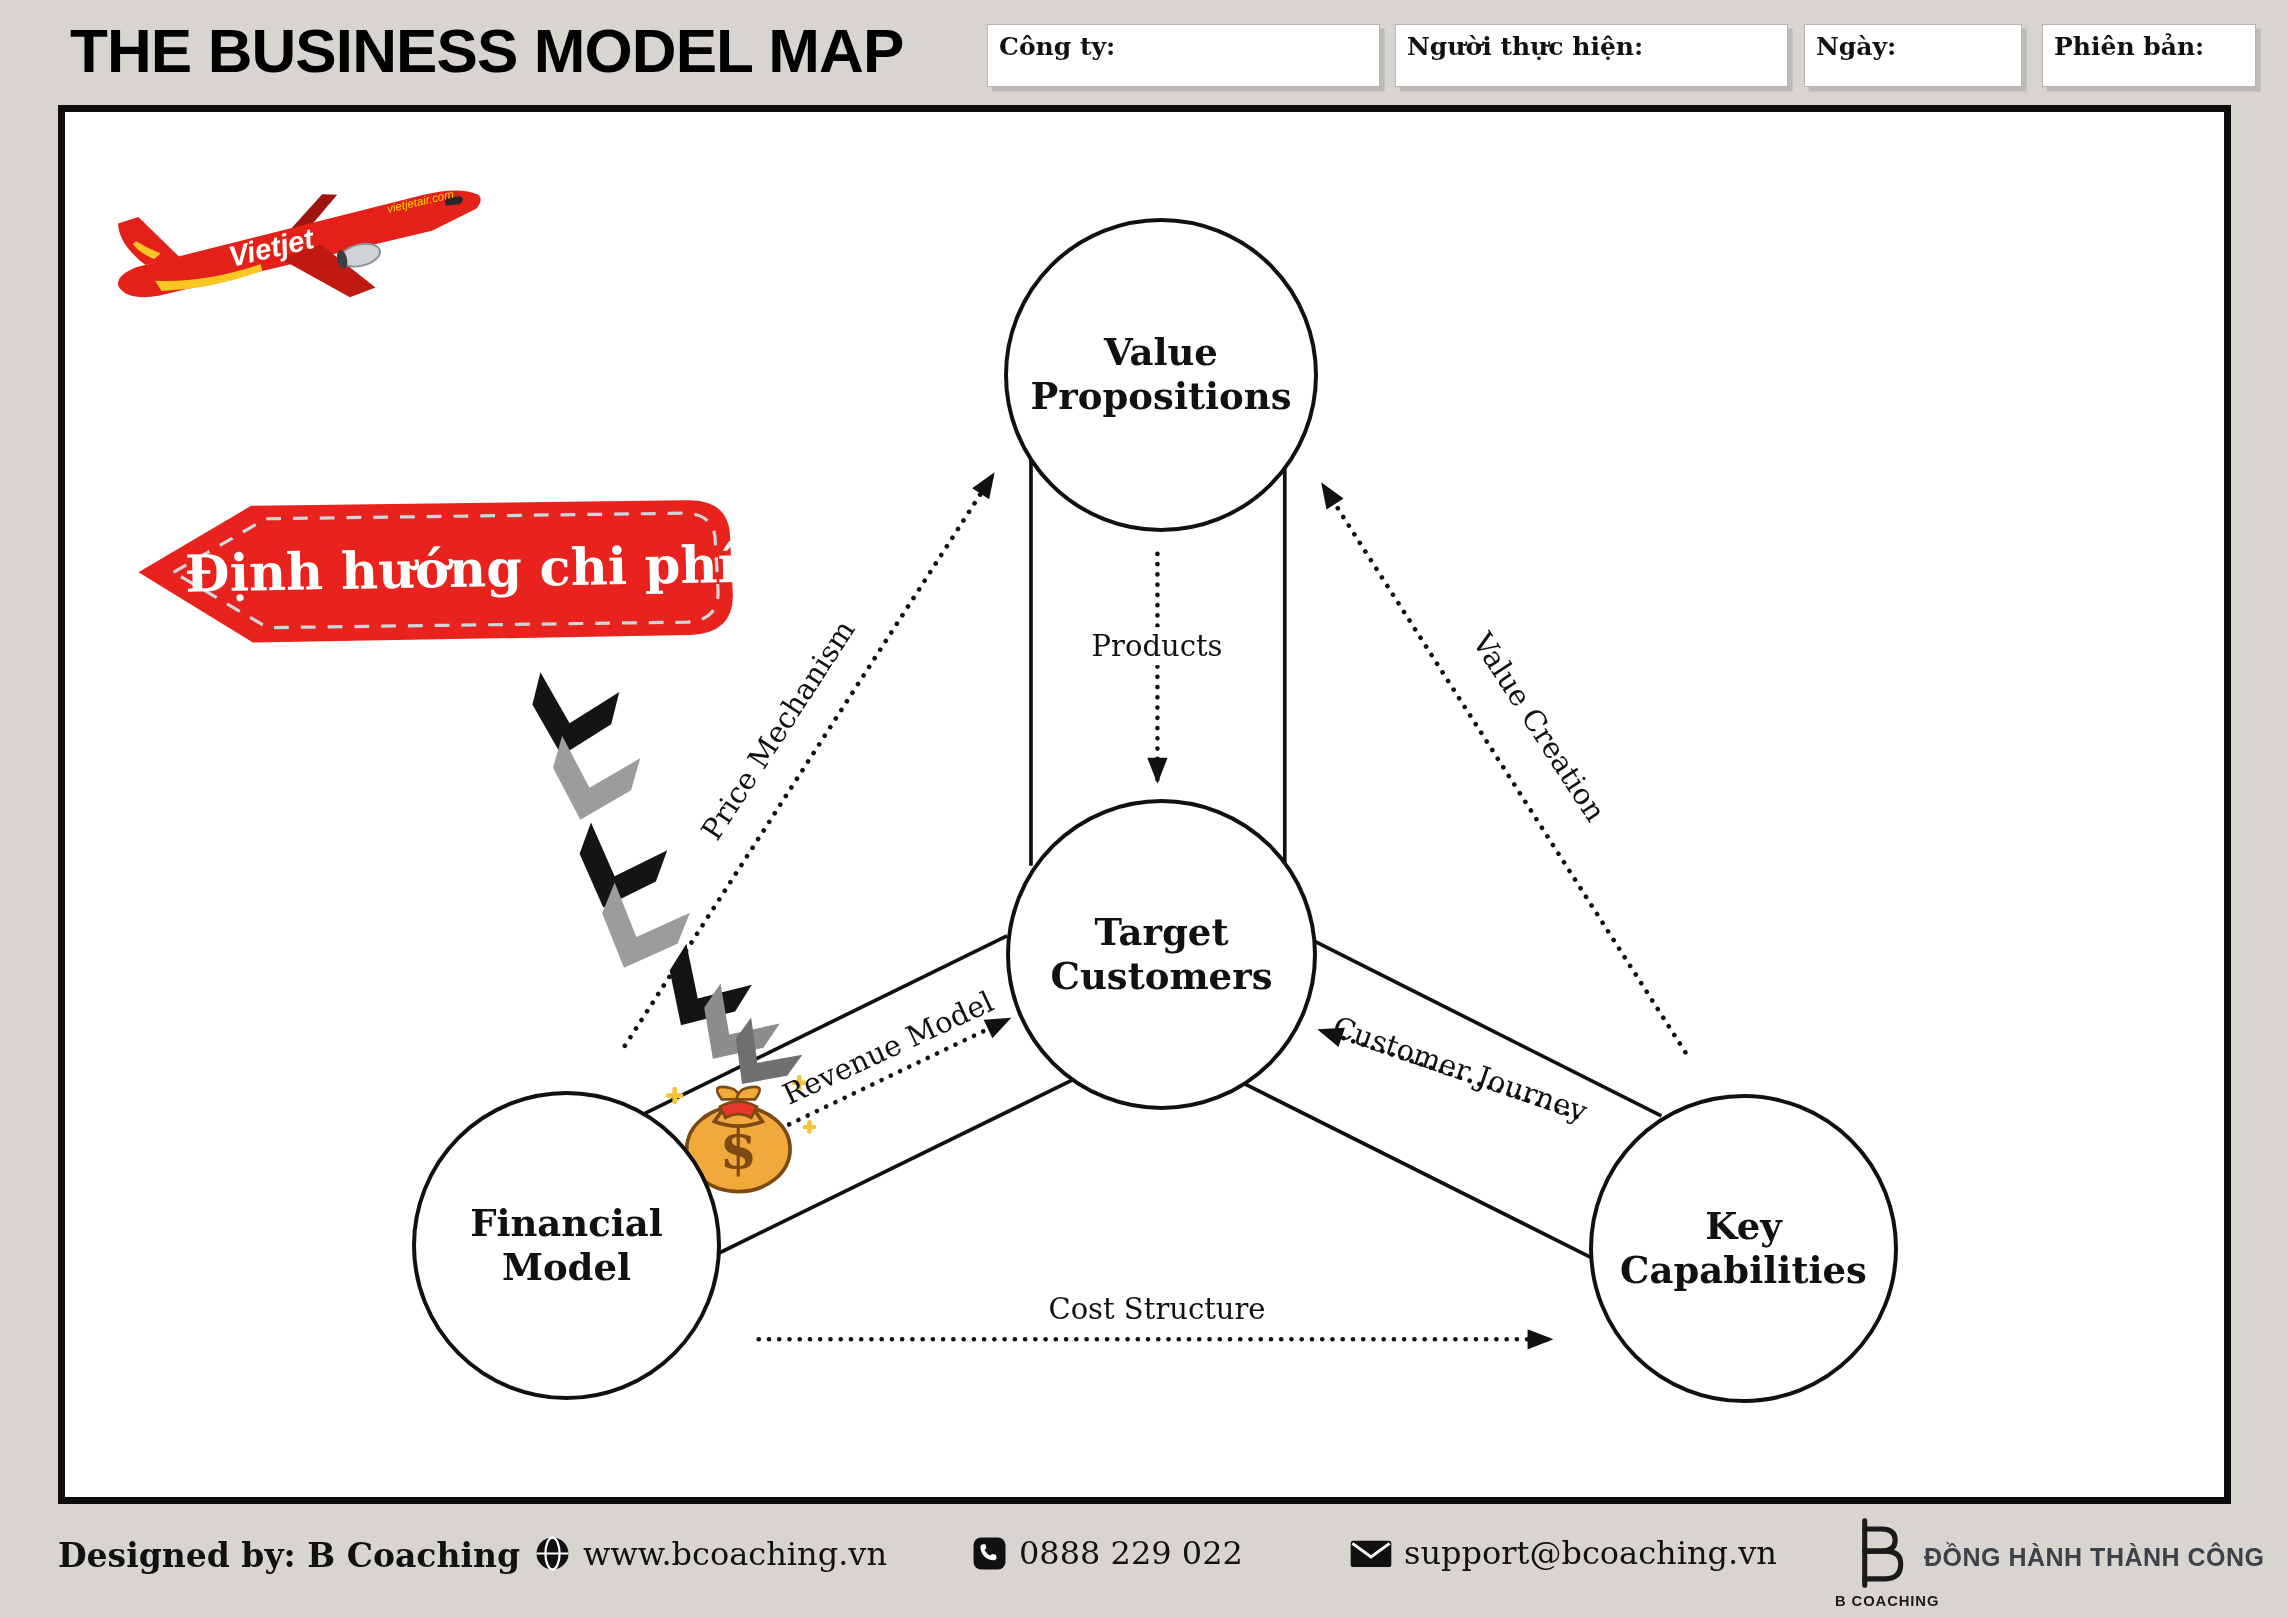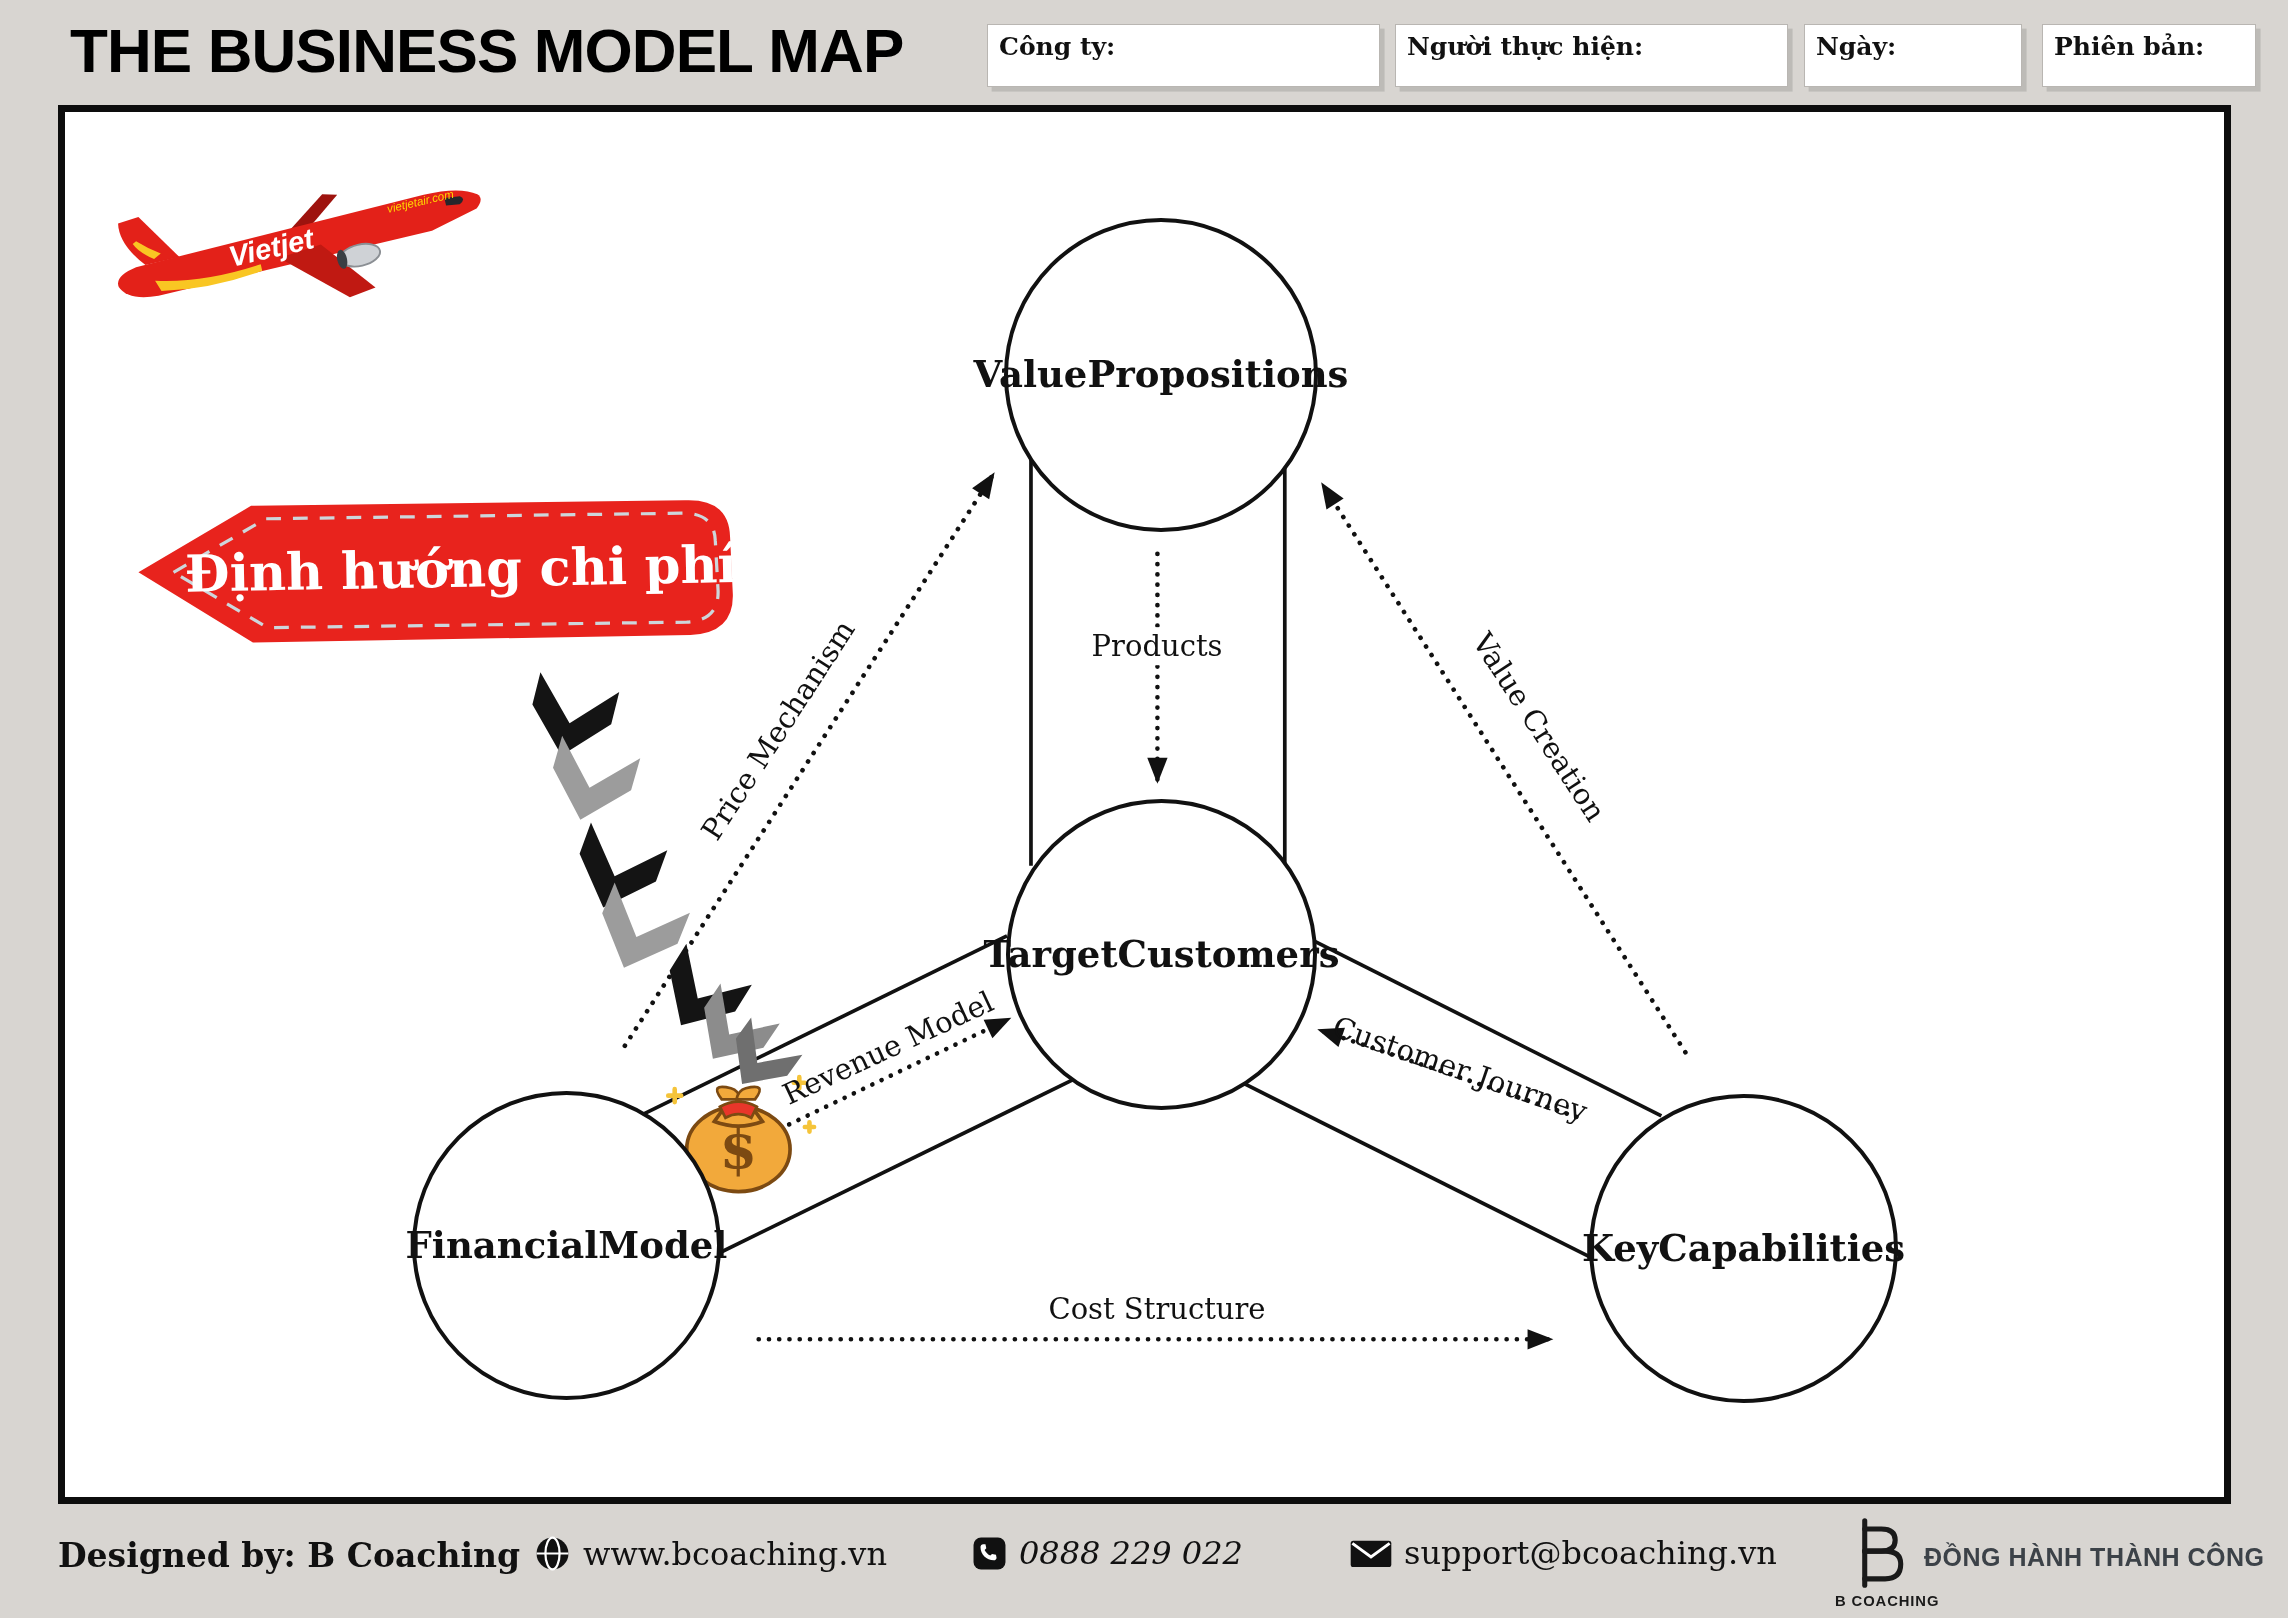--- a/index.html
+++ b/index.html
@@ -14,38 +14,38 @@
   .hf1{left:987px;width:391px;}
   .hf2{left:1395px;width:391px;}
   .hf3{left:1804px;width:216px;}
   .hf4{left:2042px;width:188px;padding-left:24px;}
   
   .canvas{position:absolute;left:58px;top:105px;width:2173px;height:1399px;background:#fff;
           border:7.4px solid #0d0d0d;box-sizing:border-box;}
   .overlay{position:absolute;left:0;top:0;width:2289px;height:1619px;pointer-events:none;}
   
   .circle{position:absolute;border:4.6px solid #111;border-radius:50%;background:#fff;
-          display:flex;flex-direction:row;align-items:center;justify-content:center;
+          display:flex;flex-direction:column;align-items:center;justify-content:center;
           font-weight:bold;font-size:37px;line-height:1.18;text-align:center;z-index:5;}
   .c-vp{left:1004px;top:218px;width:306px;height:306px;}
   .c-tc{left:1006px;top:799px;width:303px;height:303px;}
   .c-fm{left:412px;top:1091px;width:301px;height:301px;}
   .c-kc{left:1589px;top:1094px;width:301px;height:301px;}
   
   .el{position:absolute;font-size:29px;white-space:nowrap;z-index:6;
       transform:translate(-50%,-50%) rotate(var(--r,0deg));}
   .el.bg{background:#fff;padding:1.8px 9.2px;}
   
   .callout-text{position:absolute;left:185px;top:539px;width:531px;text-align:center;
       font-size:51px;font-weight:bold;color:#fff;z-index:6;transform:rotate(-1deg);white-space:nowrap;}
   
   .f-item{position:absolute;display:flex;align-items:center;gap:11px;font-size:32px;white-space:nowrap;}
   .f-designed{left:58px;top:1536px;font-weight:bold;font-size:33px;}
   .f-web{left:533px;top:1534px;}
-  .f-phone{left:971px;top:1534px;font-style:italic;}
+  .f-phone{left:971px;top:1534px;}
   .f-mail{left:1349px;top:1534px;}
   .f-tagline{left:1924px;top:1543px;font-family:"Liberation Sans",sans-serif;font-weight:bold;
              font-size:25px;color:#3c4248;letter-spacing:0.5px;}
   .f-brand{left:1835px;top:1593px;font-family:"Liberation Sans",sans-serif;font-weight:bold;
            font-size:14.8px;color:#1a1a1a;letter-spacing:0.9px;}
   .logo-mark{position:absolute;left:1848px;top:1517px;}
 </style>
 </head>
 <body>
 

